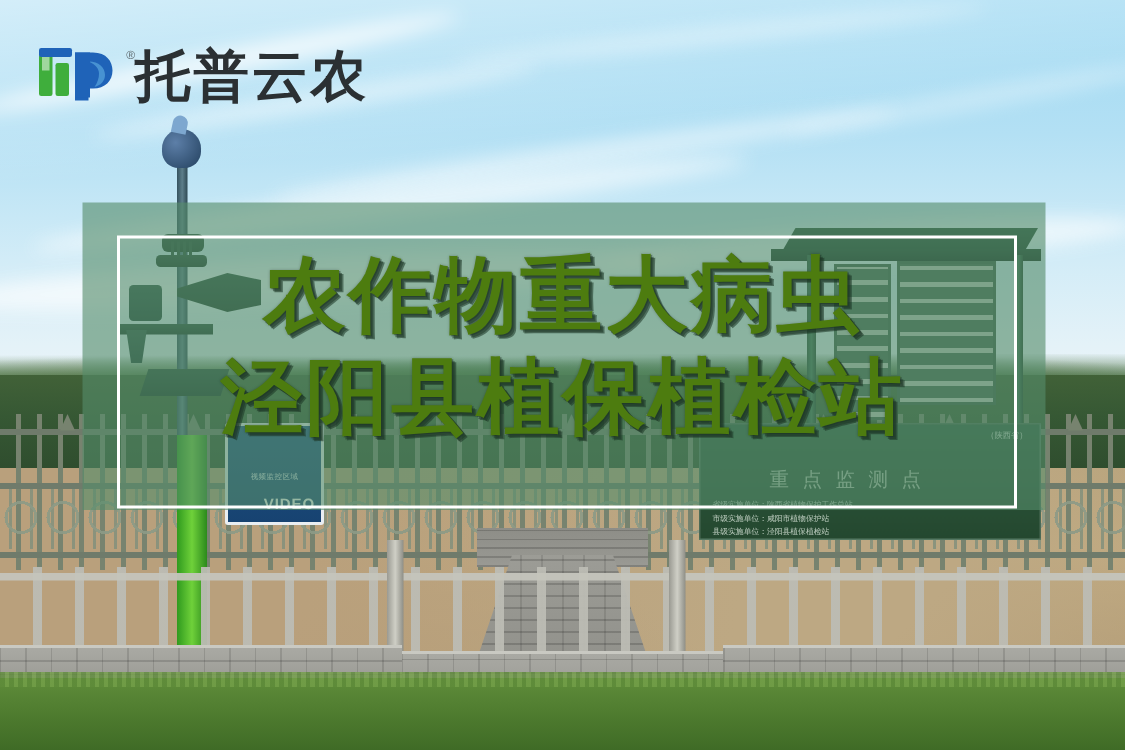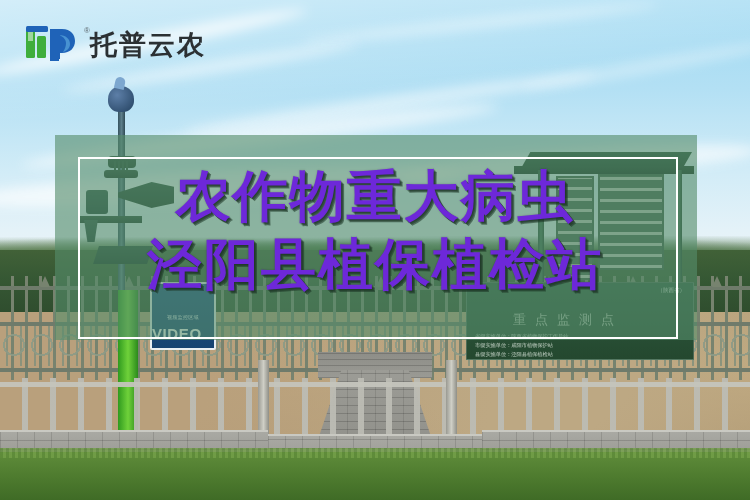--- a/index.html
+++ b/index.html
@@ -215,22 +215,22 @@
   .sign-blue{
     position:absolute;left:150px;top:282px;width:62px;height:64px;
     background:linear-gradient(#1d4f84,#174371);
     border:2px solid #e9eef2;border-radius:2px;
   }
   .sign-blue .sb-t{
     position:absolute;left:0;right:0;top:30px;text-align:center;
     color:#dfe9f2;font-size:5px;letter-spacing:.3px;white-space:nowrap;
   }
   .sign-blue .sb-v{
-    position:absolute;left:0;right:4px;bottom:6px;text-align:left;
-    color:#ffffff;font-size:15px;font-weight:bold;letter-spacing:.6px;
+    position:absolute;left:0;right:4px;bottom:6px;text-align:right;
+    color:#ffffff;font-size:10px;font-weight:bold;letter-spacing:.6px;
   }
   .sign-green .sg-line{
     position:absolute;left:8px;color:rgba(226,236,226,.8);font-size:5.2px;white-space:nowrap;
   }
   .sign-green .sg-prov{
     position:absolute;right:8px;top:4px;color:rgba(226,236,226,.85);font-size:5.5px;
   }
   .sign-green .sg-big{
     position:absolute;left:46px;top:28px;color:rgba(214,226,210,.75);
     font-size:13px;letter-spacing:9px;font-family:"Liberation Serif",serif;
@@ -247,39 +247,39 @@
     position:absolute;left:78px;top:157px;width:600px;height:182px;
     border:2px solid #ffffff;box-sizing:border-box;
   }
 
   
   .title{
     position:absolute;left:0;right:0;top:166px;text-align:center;
     font-family:"DejaVu Sans","Liberation Sans",sans-serif;
   }
   .tline{
-    color:#6d28d9;font-weight:bold;line-height:1.12;
+    color:#4d7c0f;font-weight:bold;line-height:1.12;
     letter-spacing:2px;
     text-shadow:
       3px 3px 0 rgba(28,52,36,.55),
       2px 2px 0 rgba(28,52,36,.5),
       1px 1px 0 rgba(28,52,36,.45),
       0 0 2px rgba(0,0,0,.25);
   }
   .tline1{font-size:55px;}
   .tline2{font-size:55px;margin-top:6px;}
 
   
   .brand{position:absolute;left:26px;top:26px;display:flex;align-items:center;gap:12px;}
   .logo-mark{position:relative;width:52px;height:38px;}
   .logo-sup{
     position:absolute;right:-12px;top:0;font-size:8px;color:#5f6a70;
   }
   .brand-name{
-    font-size:27px;font-weight:bold;color:#2b3033;letter-spacing:2px;
+    font-size:37px;font-weight:bold;color:#2b3033;letter-spacing:2px;
     font-family:"DejaVu Sans","Liberation Sans",sans-serif;
   }
 </style>
 </head>
 <body>
 
 <div class="stage">
 
   <div class="photo">
 

